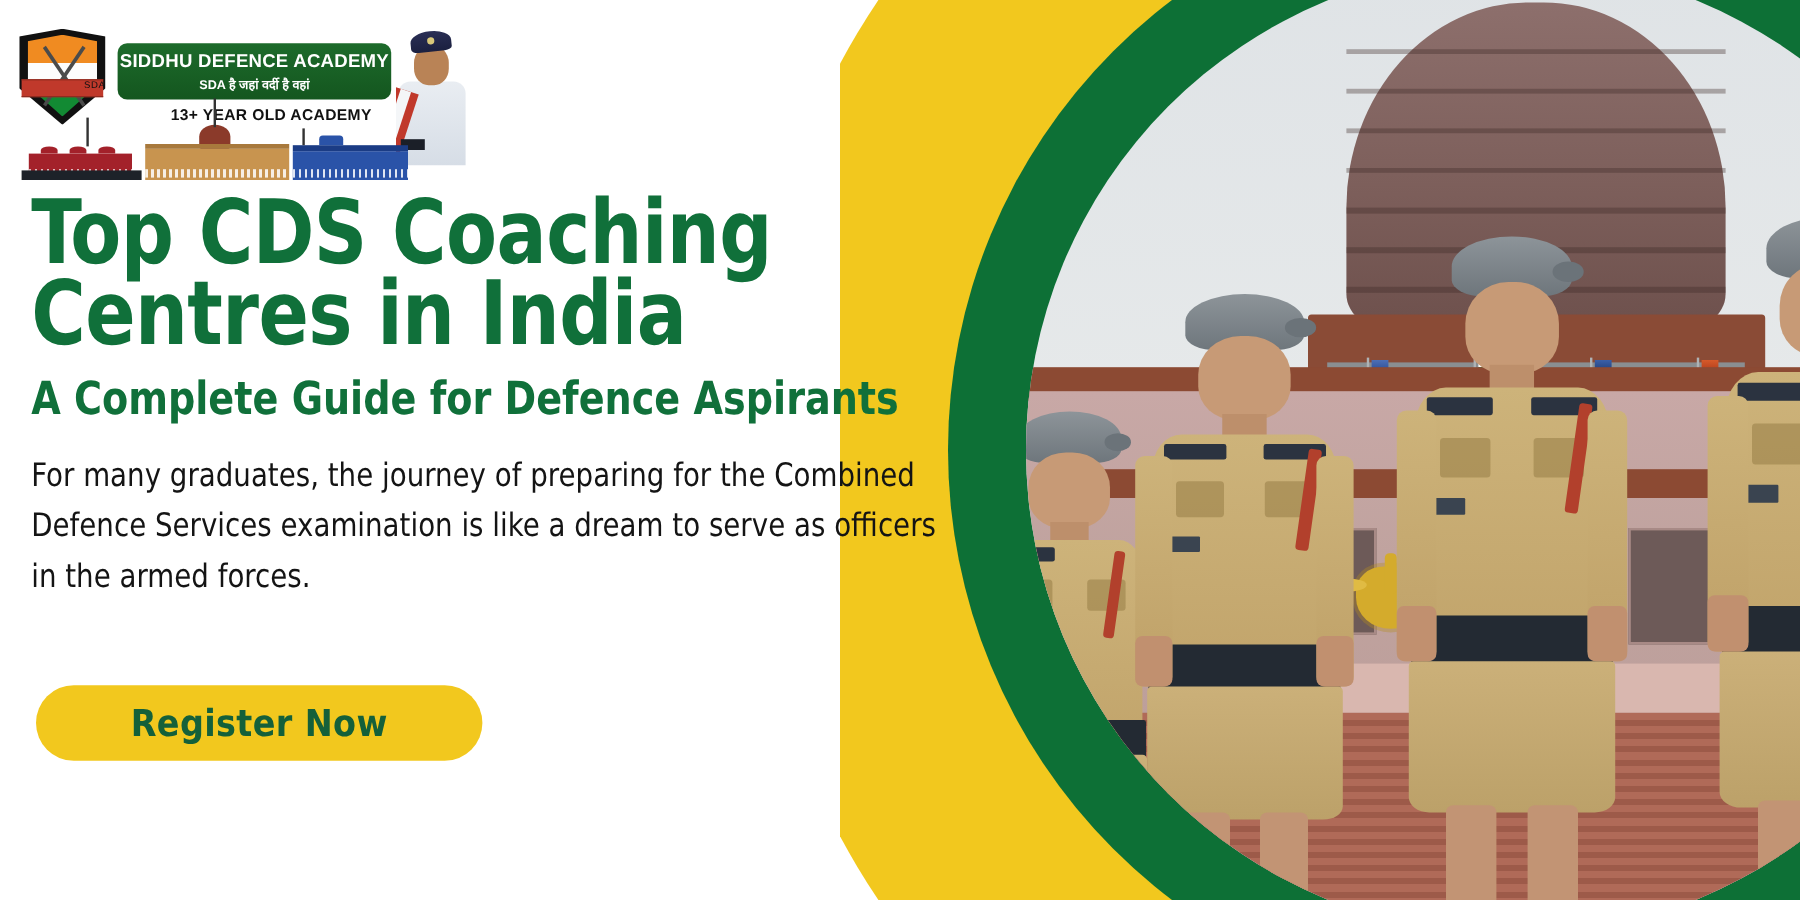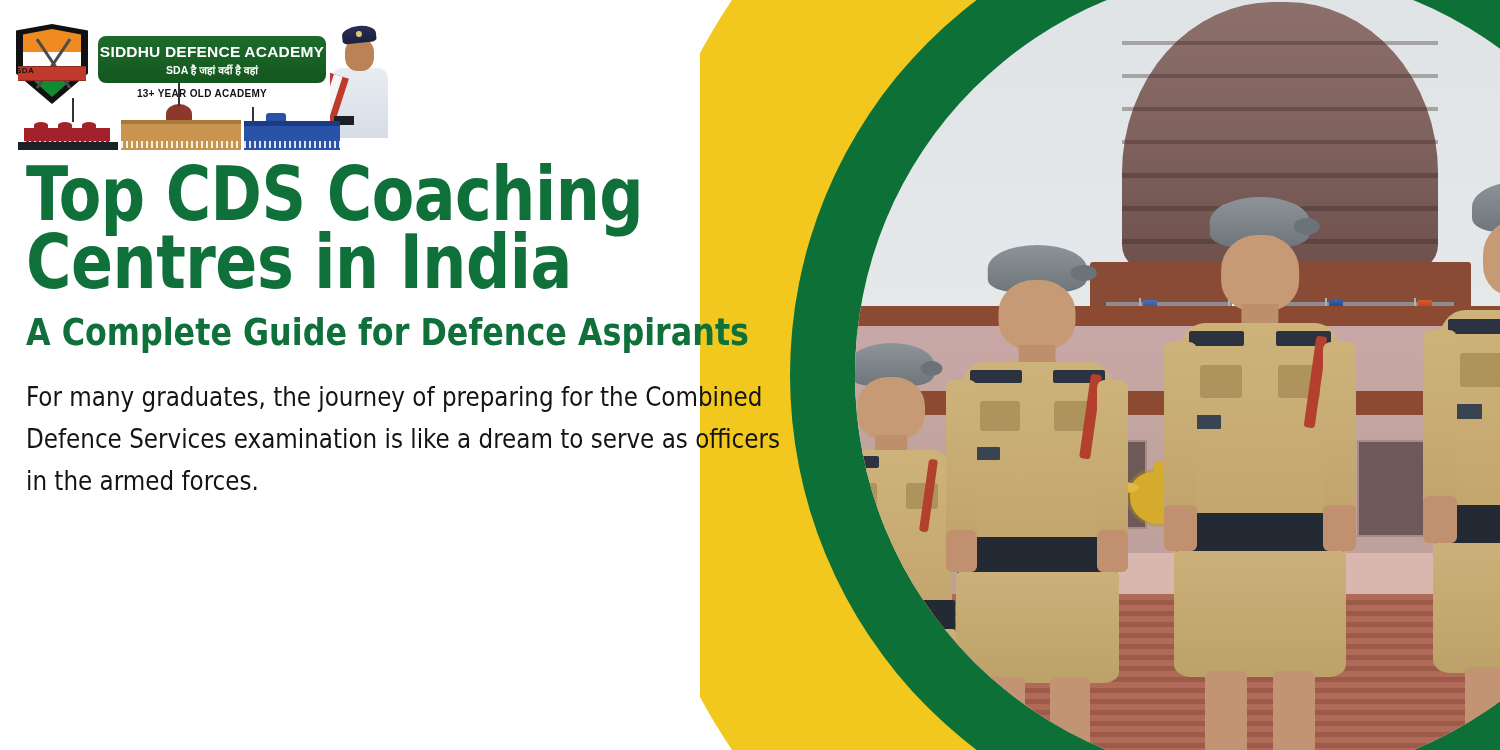--- a/index.html
+++ b/index.html
@@ -119,39 +119,39 @@
     position:absolute; left:50%; top:12%; width:3px; height:74%;
     background:#4b4b4b; transform-origin:50% 50%;
   }
   .crest-sword.a { transform:rotate(34deg); }
   .crest-sword.b { transform:rotate(-34deg); }
   .crest-ribbon {
     position:absolute; left:2px; right:2px; top:52%; height:15px;
     background:#c0392b; border-top:1px solid #8e2b20; border-bottom:1px solid #8e2b20;
   }
   .crest-text {
-    position:absolute; left:0; right:0; top:53%; text-align:left;
-    font-size:8px; font-weight:bold; color:#111; letter-spacing:.5px;
+    position:absolute; left:0; right:0; top:53%; text-align:right;
+    font-size:8px; font-weight:normal; color:#111; letter-spacing:.5px;
   }
 
   .name-plate {
     position:absolute; left:90px; top:26px; width:228px; height:47px;
     background:linear-gradient(#1d6b2b,#14561f);
     border-radius:8px;
     display:flex; flex-direction:column; align-items:center; justify-content:center;
   }
   .name-plate .line1 {
     color:#fff; font-size:15.5px; font-weight:bold; letter-spacing:.2px; white-space:nowrap;
   }
   .name-plate .line2 {
     color:#fff; font-size:10.5px; font-weight:bold; margin-top:2px; white-space:nowrap;
   }
   .tagline {
-    position:absolute; left:80px; top:78px; width:228px; text-align:center;
-    font-size:10px; font-weight:bold; color:#111; letter-spacing:.3px; white-space:nowrap;
+    position:absolute; left:104px; top:78px; width:228px; text-align:center;
+    font-size:13px; font-weight:bold; color:#111; letter-spacing:.3px; white-space:nowrap;
   }
 
   .cadet-photo {
     position:absolute; right:8px; top:6px; width:60px; height:122px; overflow:hidden;
   }
   .cp-cap {
     position:absolute; left:12px; top:10px; width:34px; height:17px;
     background:linear-gradient(#2a2f55,#1b2040); border-radius:50% 50% 18% 18%;
     transform:rotate(-6deg);
   }
@@ -438,15 +438,18 @@
 
   <div class="content">
     <div class="headline">
       <div>Top CDS Coaching</div>
       <div>Centres in India</div>
     </div>
     <div class="subhead">A Complete Guide for Defence Aspirants</div>
     <div class="body-copy">For many graduates, the journey of preparing for the Combined Defence Services examination is like a dream to serve as officers in the armed forces.</div>
   </div>
 
+  <button class="cta">
+    <span>Register Now</span>
+  </button>
 
 
 </div>
 
 </body></html>

